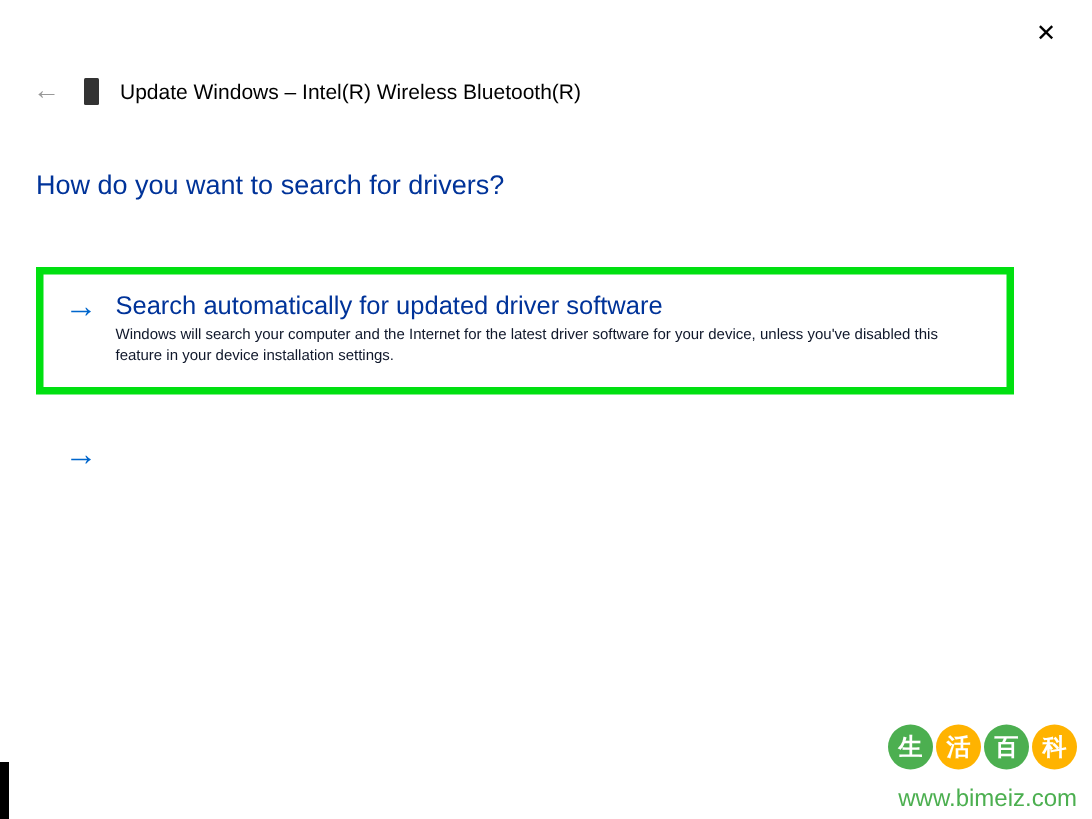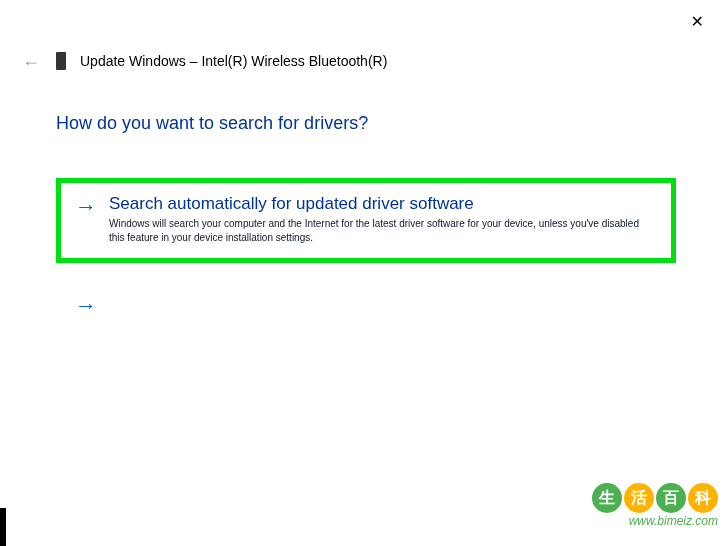--- a/index.html
+++ b/index.html
@@ -43,22 +43,21 @@
       border-radius: 1px;
       display: inline-block;
       margin: 0 4px;
     }
     .header-title {
       font-size: 14px;
       color: #000;
       font-weight: 400;
     }
     .content {
-      padding: 40px 52px 0 36px;
-      margin-left: 20px;
+      padding: 40px 52px 0 24px;
     }
     .question {
       color: #003399;
       font-size: 18px;
       font-weight: 400;
       margin-bottom: 44px;
     }
     .option {
       border: 1px solid transparent;
       padding: 14px 18px 14px 18px;
@@ -117,27 +116,26 @@
       align-items: center;
       justify-content: center;
       color: #fff;
       font-size: 16px;
       font-weight: bold;
     }
     .wm-char.green { background: #4caf50; }
     .wm-char.yellow { background: #ffb300; }
     .wm-url {
       position: absolute;
-      bottom: 18px;
+      bottom: 4px;
       right: 10px;
       color: #4caf50;
-      font-size: 12px;
+      font-size: 16px;
       font-family: Arial, sans-serif;
       text-shadow: 1px 1px 2px rgba(255,255,255,0.5);
-      font-style: italic;
     }
     .black-block {
       position: absolute;
       bottom: 0;
       left: 0;
       width: 6px;
       height: 38px;
       background: #000;
     }
   </style>

